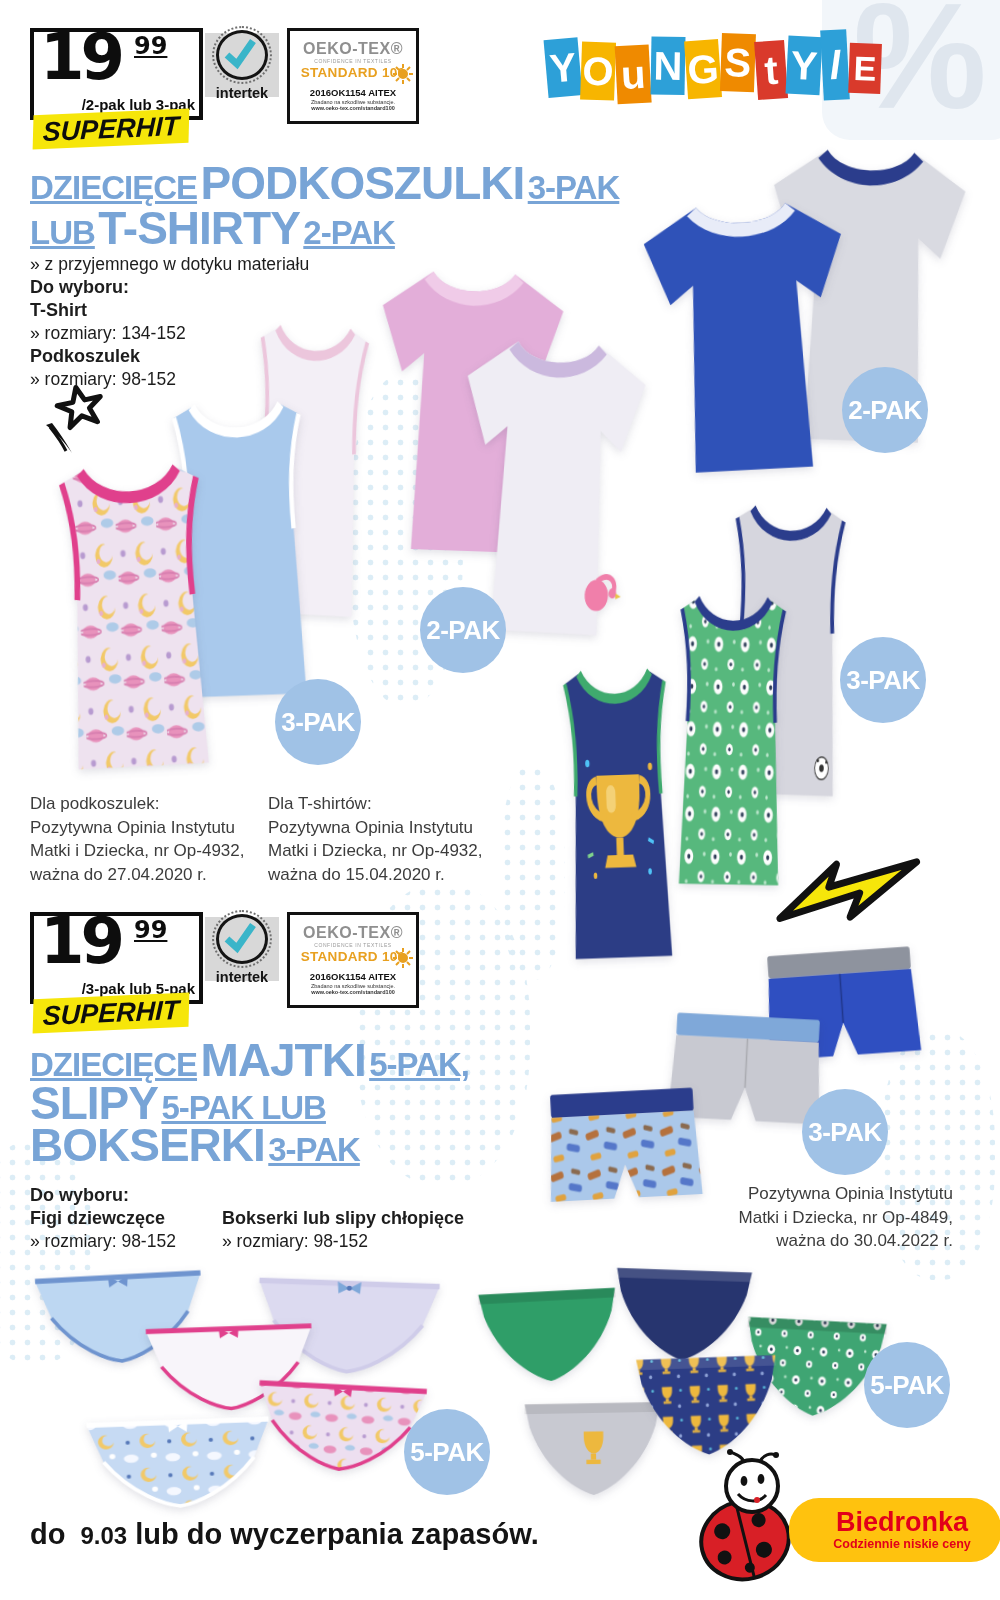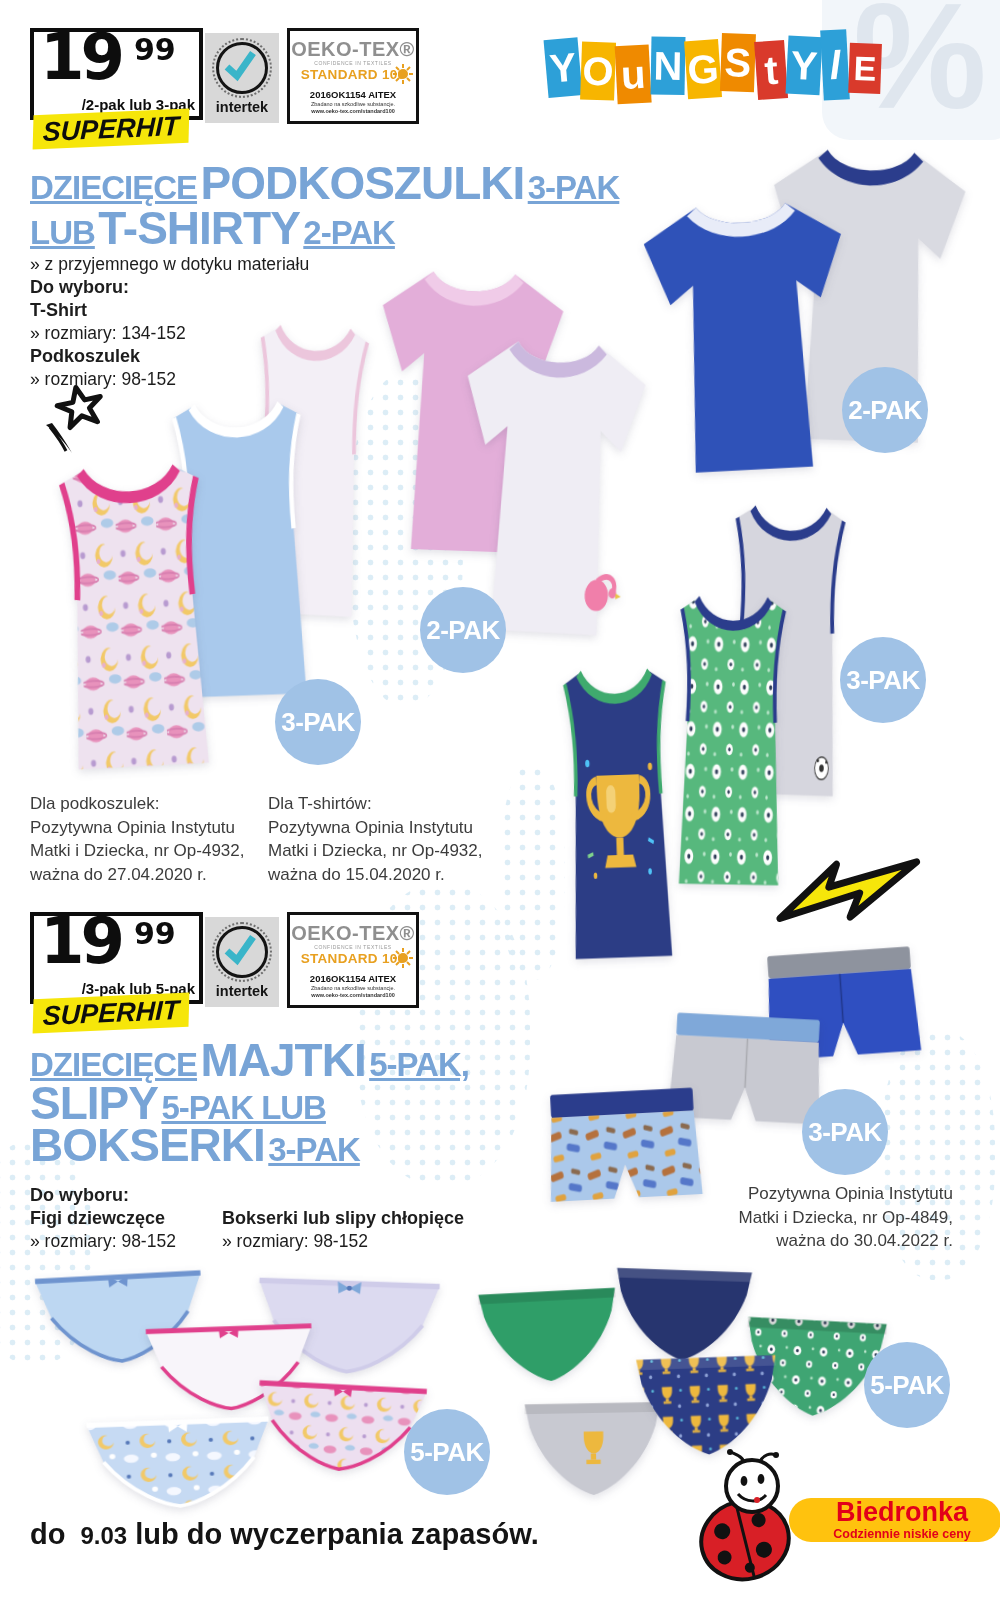--- a/index.html
+++ b/index.html
@@ -9,35 +9,35 @@
   .dots{position:absolute;z-index:0;border-radius:45%;opacity:.85;
         background-image:radial-gradient(circle,#d7eaf5 2.6px,rgba(215,234,245,0) 3.2px);
         background-size:15px 15px;}
   
   .pct-panel{position:absolute;left:822px;top:-28px;width:196px;height:168px;background:#f2f6fa;
              border-radius:28px;z-index:1;display:flex;align-items:center;justify-content:center;}
   .pct-panel span{font-size:150px;font-weight:800;color:#dfe6ee;line-height:1;}
   
   .price-box{position:absolute;width:165px;height:84px;background:#fff;border:4px solid #0d0d0d;z-index:6;}
   .pz{position:absolute;left:6px;top:-12px;font-family:"DejaVu Sans",sans-serif;font-size:64px;font-weight:800;letter-spacing:-4px;color:#0d0d0d;}
-  .pg{position:absolute;left:100px;top:0px;font-family:"DejaVu Sans",sans-serif;font-size:30px;font-weight:800;color:#0d0d0d;}
+  .pg{position:absolute;left:100px;top:0px;font-family:"DejaVu Sans",sans-serif;font-size:24px;font-weight:800;color:#0d0d0d;text-decoration:underline;}
   .pper{position:absolute;right:4px;bottom:3px;font-size:15px;font-weight:700;color:#0d0d0d;white-space:nowrap;}
   .superhit{position:absolute;width:156px;height:34px;background:var(--superhit-bg);z-index:6;
             transform:rotate(-2.5deg) skewX(-4deg);display:flex;align-items:center;justify-content:center;
             font-size:27px;font-weight:800;font-style:italic;color:#0d0d0d;}
   
-  .it-box{position:absolute;width:74px;height:90px;background:#d8d8d8;z-index:6;
+  .it-box{position:absolute;width:74px;height:64px;background:#d8d8d8;z-index:6;
           display:flex;flex-direction:column;align-items:center;justify-content:center;}
   .it-ring{width:46px;height:46px;border:3px solid #141414;border-radius:50%;position:relative;margin-bottom:5px;}
   .it-ring::before{content:"";position:absolute;inset:-7px;border:2px dotted #6f6f6f;border-radius:50%;}
   .it-label{font-size:14.5px;font-weight:700;color:#141414;}
   
   .ok-box{position:absolute;width:126px;height:90px;background:#fff;border:3px solid #111;z-index:6;
           display:flex;flex-direction:column;align-items:center;justify-content:center;text-align:center;line-height:1.15;}
-  .ok-brand{font-size:20px;font-weight:800;color:#8f8f8f;letter-spacing:.5px;}
+  .ok-brand{font-size:16px;font-weight:800;color:#8f8f8f;letter-spacing:.5px;}
   .ok-conf{font-size:5px;color:#9a9a9a;letter-spacing:.6px;}
   .ok-std{font-size:13.5px;font-weight:800;color:var(--oeko-orange);letter-spacing:.3px;}
   .ok-cert{font-size:9.5px;font-weight:800;color:#111;margin-top:8px;}
   .ok-note{font-size:5.5px;color:#333;}
   .ok-url{font-size:5.5px;font-weight:700;color:#333;}
   .ok-sun{position:absolute;right:2px;top:32px;}
   
   .youngstyle{position:absolute;left:546px;top:30px;display:flex;align-items:flex-start;z-index:2;transform:rotate(-1deg);}
   .ys-tile{display:flex;align-items:center;justify-content:center;color:#fff;font-weight:800;
            font-size:40px;width:34px;height:58px;margin-right:1px;}
@@ -61,21 +61,21 @@
   
   .badge{position:absolute;width:86px;height:86px;border-radius:50%;background:var(--badge);color:#fff;
          display:flex;align-items:center;justify-content:center;font-weight:bold;font-size:26px;z-index:5;letter-spacing:-.5px;}
   
   .garment{position:absolute;filter:drop-shadow(0 3px 4px rgba(40,40,80,.14));}
   .deco{position:absolute;z-index:4;}
   
   .promo{position:absolute;left:30px;top:1518px;font-size:29px;font-weight:600;color:#141414;z-index:6;}
   .promo .date{font-size:24px;font-weight:800;margin-left:7px;}
   .biedronka{position:absolute;left:693px;top:1448px;width:300px;height:135px;z-index:6;}
-  .bp-pill{position:absolute;left:96px;top:50px;width:198px;height:44px;background:var(--biedronka-yellow);
+  .bp-pill{position:absolute;left:96px;top:50px;width:198px;height:64px;background:var(--biedronka-yellow);
            border-radius:30px;display:flex;flex-direction:column;align-items:center;justify-content:center;padding-left:14px;}
   .bp-name{font-size:27px;font-weight:800;color:var(--biedronka-red);line-height:1;}
   .bp-tag{font-size:12.5px;font-weight:700;color:var(--biedronka-red);margin-top:1px;}
 </style>
 </head>
 <body>
 
 <div class="page">
 
   <div class="dots" style="left:348px;top:375px;width:115px;height:330px;"></div>

